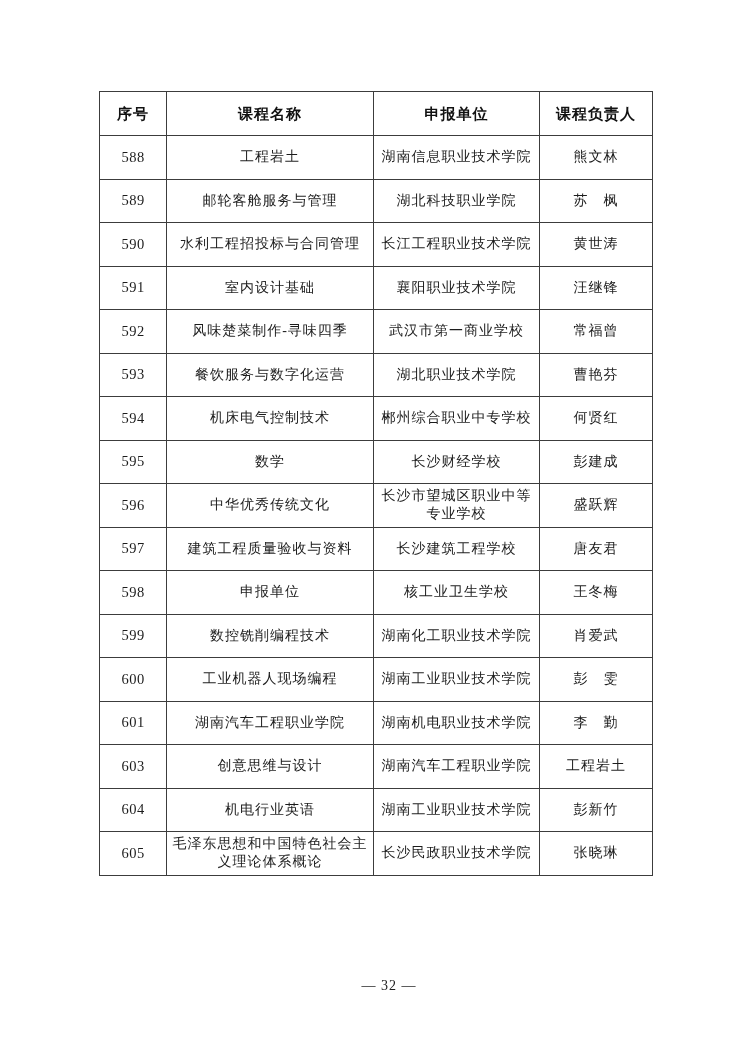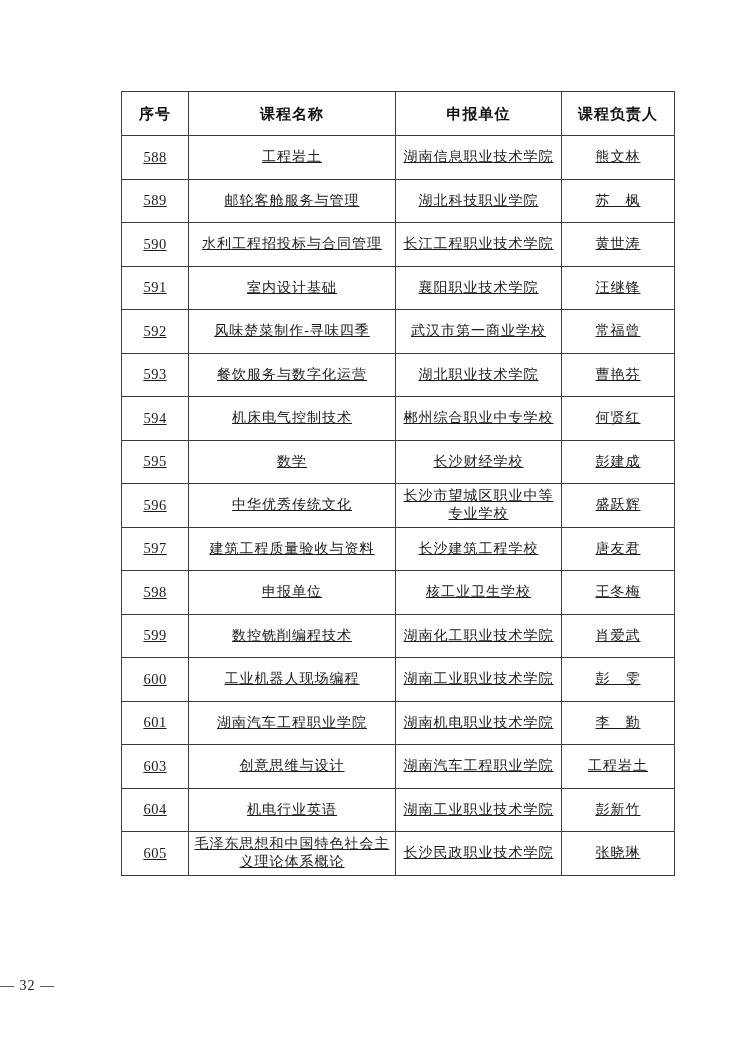--- a/index.html
+++ b/index.html
@@ -17,39 +17,38 @@
     background: #ffffff;
     overflow: hidden;
   }
   table.course-table {
     position: absolute;
     left: 99px;
     top: 91px;
     width: 553px;
     border-collapse: collapse;
     table-layout: fixed;
-    margin-left: 22px;
   }
   table.course-table th,
   table.course-table td {
     border: 1px solid #3c3c3c;
     text-align: center;
     vertical-align: middle;
     padding: 2px 3px;
     line-height: 1.3;
     overflow: hidden;
   }
   
   col.col-no     { width: 67px; }
   col.col-course { width: 207px; }
   col.col-unit   { width: 166px; }
   col.col-leader { width: 113px; }
 
   thead tr { height: 44px; }
-  tbody tr { height: 43.5px; text-decoration: underline; }
+  tbody tr { height: 43.5px; }
 
   th {
     font-family: "Liberation Sans", "DejaVu Sans", sans-serif;
     font-weight: bold;
     font-size: 15px;
     letter-spacing: 1px;
     color: #111;
   }
   td {
     font-size: 14px;
@@ -57,24 +56,25 @@
   }
   td.cell-no {
     font-size: 14.5px;
     letter-spacing: 0.5px;
   }
   .page-footer {
     position: absolute;
     left: 0;
     top: 978px;
     width: 750px;
-    text-align: left;
+    text-align: center;
     font-size: 14px;
     letter-spacing: 1px;
     color: #1c1c1c;
+    padding-left: 28px;
   }
 </style>
 </head>
 <body>
 
 <div class="page">
 
   <table class="course-table">
     <colgroup>
       <col class="col-no">

